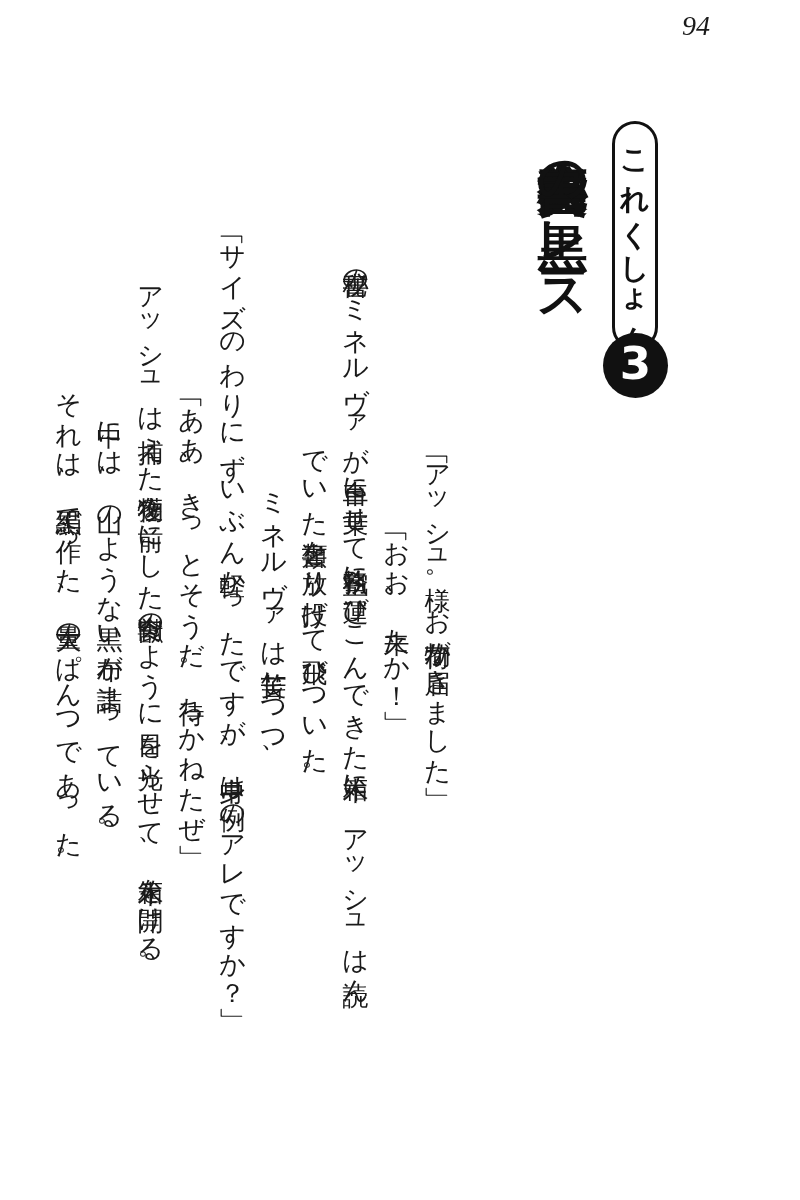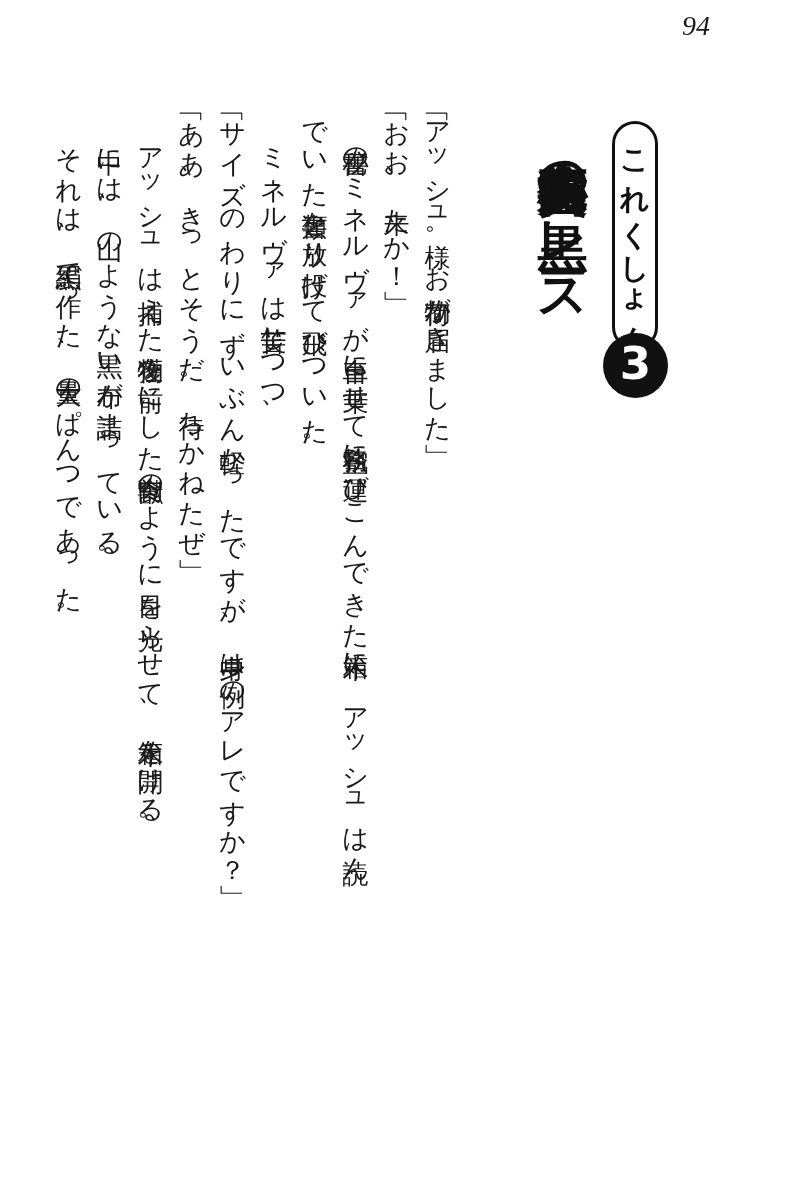--- a/index.html
+++ b/index.html
@@ -9,20 +9,21 @@
     background: #ffffff;
   }
   .page {
     position: relative;
     width: 800px;
     height: 1200px;
     background: #ffffff;
     overflow: hidden;
     font-family: "Liberation Serif", "DejaVu Serif", serif;
     color: #1a1a1a;
+    text-align: center;
   }
   .page-number {
     position: absolute;
     top: 10px;
     left: 682px;
     font-size: 28px;
     font-style: italic;
     font-family: "Liberation Serif", "DejaVu Serif", serif;
     color: #1a1a1a;
   }

